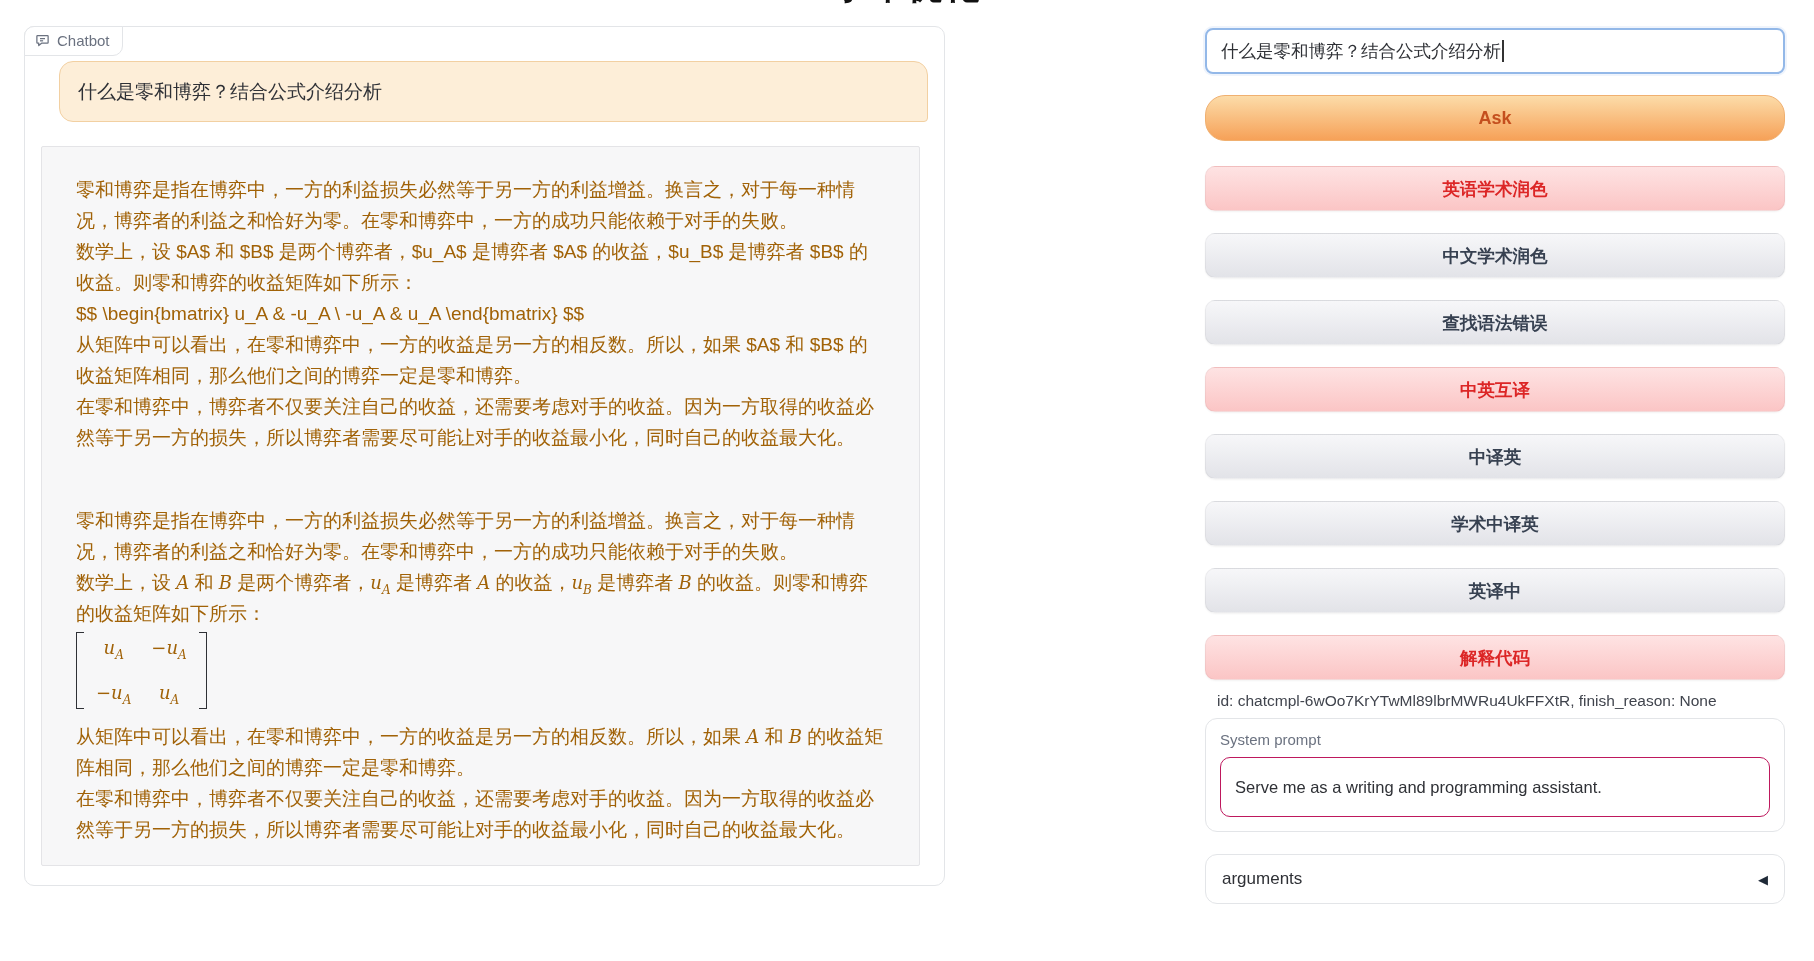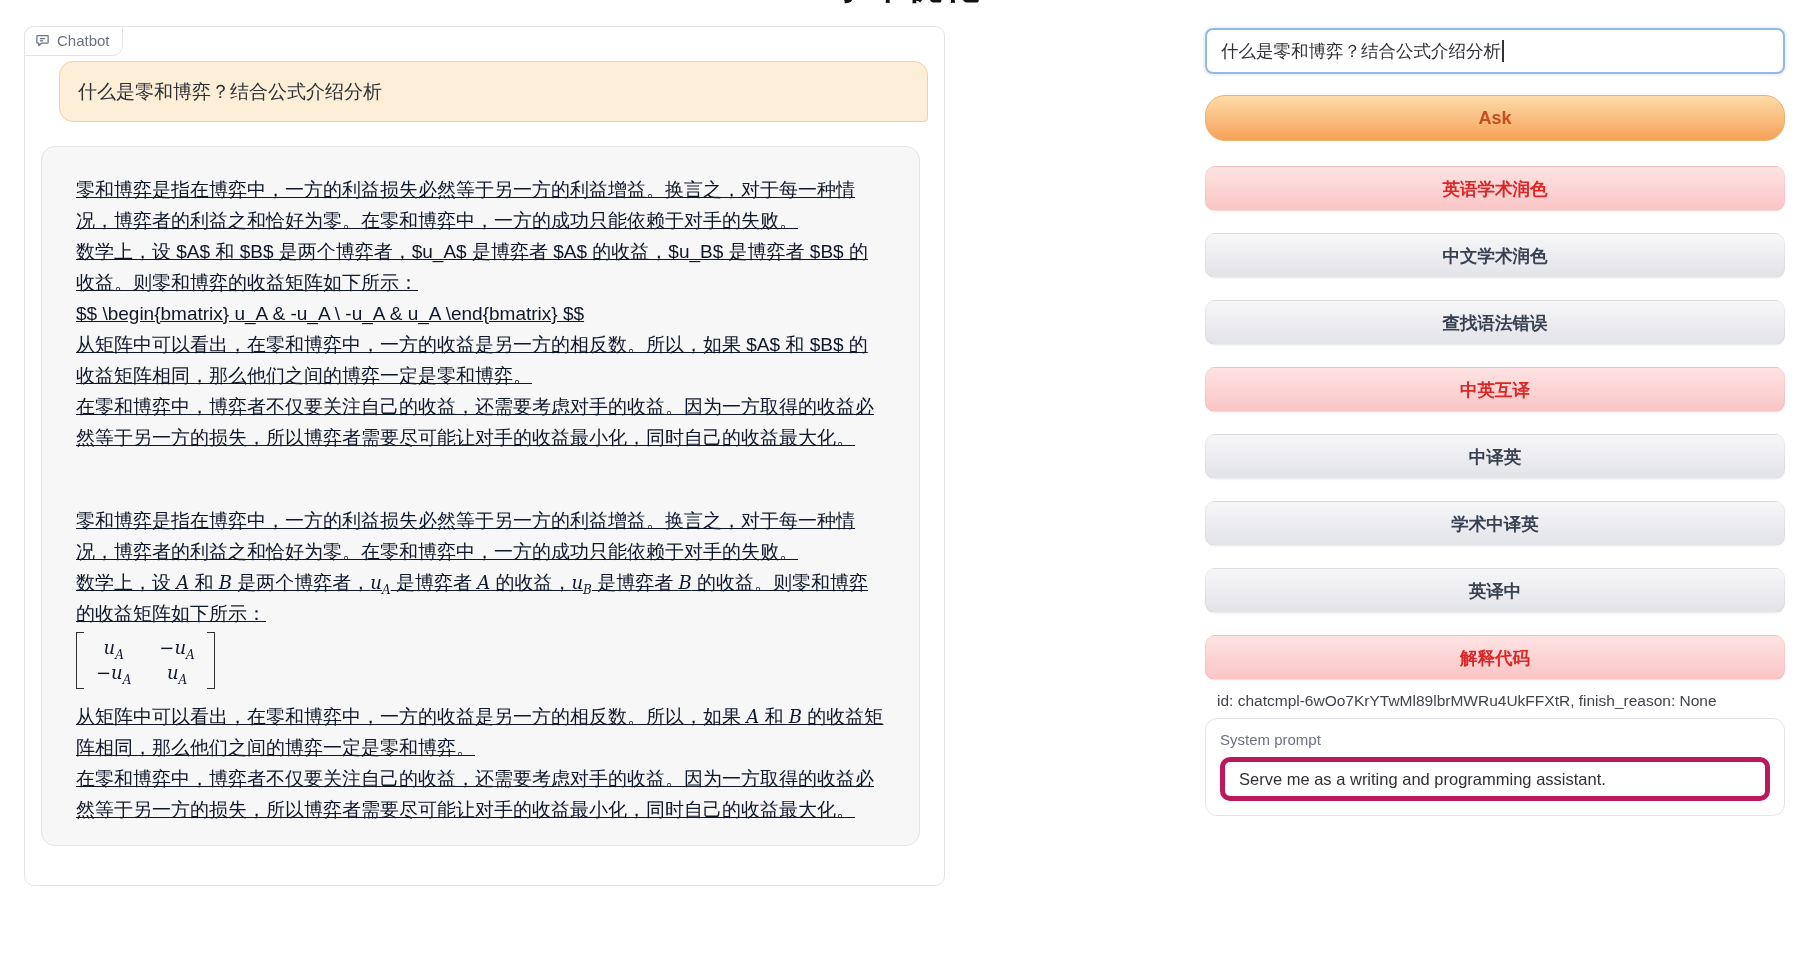--- a/index.html
+++ b/index.html
@@ -19,37 +19,37 @@
                 border-bottom-right-radius:10px; padding:5px 12px 6px 10px;
                 color:#6B7280; font-size:15px; }
   #chat-label svg { display:block; }
 
   .user-row { margin:34px 0 0 18px; }
   .user-bubble { background:#FDEED8; border:1px solid #F2D0A2;
                  border-radius:14px 14px 4px 14px; padding:15px 18px;
                  font-size:19px; line-height:29px; color:#2F3136; }
 
   .bot-row { margin:24px 8px 0 0; }
-  .bot-bubble { background:#F7F7F8; border:1px solid #E4E4E7; border-radius:14px;
-                padding:27px 34px 20px 34px; font-size:19px; line-height:31px; color:#0f172a;text-decoration:underline; }
+  .bot-bubble { background:#F7F7F8; border:1px solid #E4E4E7; border-radius:2px;
+                padding:27px 34px 20px 34px; font-size:19px; line-height:31px; color:#a16207; }
   .msg-line { min-height:31px; }
   .block-gap { height:52px; }
 
   
   .imath { font-family:"DejaVu Serif","Liberation Serif",serif; font-style:italic; font-size:18px; }
   .imath sub { font-size:12px; font-style:italic; line-height:1; }
 
   
   .matrix-row { margin:3px 0 3px 0; }
   .matrix { display:inline-flex; align-items:stretch; }
   .brk { width:8px; }
   .brk-l { border-left:1.6px solid #2F3136; border-top:1.6px solid #2F3136; border-bottom:1.6px solid #2F3136; }
   .brk-r { border-right:1.6px solid #2F3136; border-top:1.6px solid #2F3136; border-bottom:1.6px solid #2F3136; }
   .cells { display:grid; grid-template-columns:auto auto; column-gap:28px; row-gap:0;
-           padding:4px 12px; justify-items:center; line-height:24px; }
+           padding:4px 12px; justify-items:center; line-height:24px;gap:20px; }
 
   
   #right-panel { position:absolute; left:1205px; top:28px; width:580px; }
 
   #question-box { width:100%; height:46px; border:2px solid #93B8E8; border-radius:8px;
                   background:#fff; display:flex; align-items:center; padding:0 14px;
                   font-size:17.5px; color:#2F3136; box-shadow:0 0 0 2px rgba(147,184,232,.15); }
   .caret { display:inline-block; width:1.5px; height:22px; background:#333; margin-left:1px;
            vertical-align:middle; }
 
@@ -63,21 +63,21 @@
             font-size:17.5px; font-weight:bold; cursor:pointer; border:1px solid rgba(0,0,0,0.04);
             box-shadow:0 1px 2px rgba(0,0,0,0.05); }
   .fn-gray { background:linear-gradient(180deg,#F7F7F9 0%,#E2E3E8 100%); color:#374151; }
   .fn-pink { background:linear-gradient(180deg,#FEE3E3 0%,#FBC5C5 100%); color:#DC2626; }
 
   #status-line { margin-top:12px; padding-left:12px; font-size:15.5px; color:#40444D; }
 
   #system-card { margin-top:8px; background:#fff; border:1px solid #E3E5E8; border-radius:12px;
                  padding:12px 14px 14px 14px; }
   #system-label { font-size:15px; color:#6B7280; }
-  #system-input { margin-top:9px; height:44px; border:5px solid #be185d; border-radius:10px;
+  #system-input { margin-top:9px; height:60px; border:1px solid #be185d; border-radius:10px;
                   display:flex; align-items:center; padding:0 14px; font-size:16.5px; color:#2F3136;
                   background:#fff; }
 
   #arguments-accordion { margin-top:22px; background:#fff; border:1px solid #E3E5E8; border-radius:12px;
                          height:50px; display:flex; align-items:center; justify-content:space-between;
                          padding:0 16px; cursor:pointer; }
   #arguments-accordion .lbl { font-size:17px; color:#2F3136; }
   #arguments-accordion .tri { font-size:13px; color:#1F2937; }
 </style>
 </head>
@@ -151,14 +151,18 @@
     <div class="fn-btn fn-pink">解释代码</div>
   </div>
 
   <div id="status-line">id: chatcmpl-6wOo7KrYTwMl89lbrMWRu4UkFFXtR, finish_reason: None</div>
 
   <div id="system-card">
     <div id="system-label">System prompt</div>
     <div id="system-input">Serve me as a writing and programming assistant.</div>
   </div>
 
+  <div id="arguments-accordion">
+    <span class="lbl">arguments</span>
+    <span class="tri">◀</span>
+  </div>
 
 </div>
 
 </body></html>

